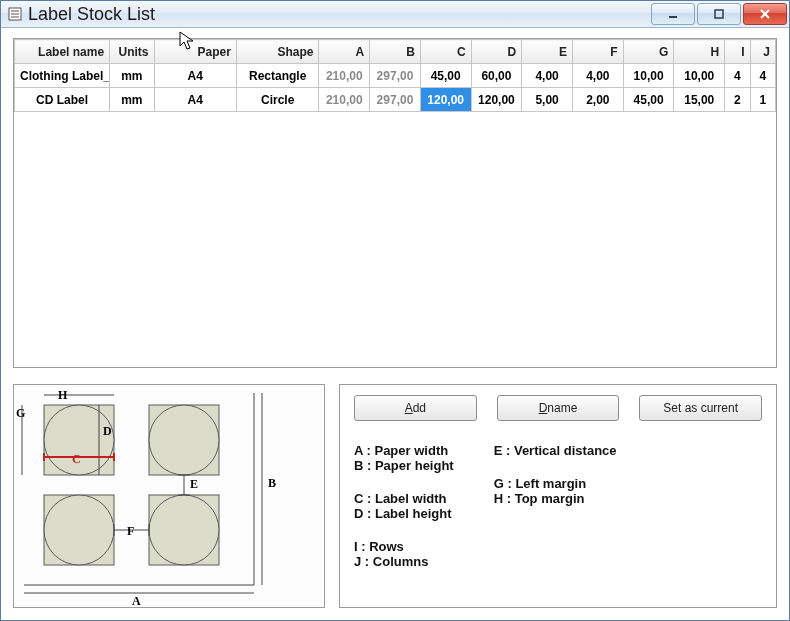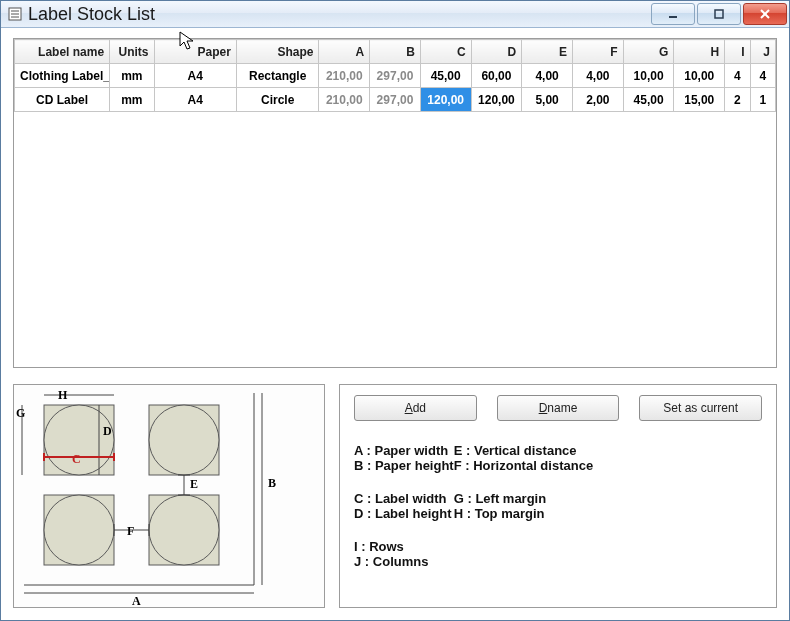--- a/index.html
+++ b/index.html
@@ -144,20 +144,21 @@
     background: linear-gradient(to bottom,#fdfdfd,#e6e6e6);
     display:flex;
     align-items:center;
     justify-content:center;
     font-size:12px;
     color:#222;
   }
   .btn u { text-decoration: underline; }
   .legend-cols {
     display:flex;
+    gap: 40px;
     font-size: 13px;
     font-weight: bold;
     color:#111;
   }
   .legend-cols .col { display:flex; flex-direction:column; gap:4px; }
   .legend-cols .group { margin-bottom: 14px; }
   .legend-cols .row { white-space: nowrap; }
   .cursor {
     position:absolute;
     top:30px; left:178px;
@@ -357,21 +358,20 @@
               <div class="row">D : <span>Label height</span></div>
             </div>
             <div class="group">
               <div class="row">I : <span>Rows</span></div>
               <div class="row">J : <span>Columns</span></div>
             </div>
           </div>
           <div class="col">
             <div class="group">
               <div class="row">E : <span>Vertical distance</span></div>
-              <div class="row">F : <span>Horizontal distance</span></div>
             </div>
             <div class="group">
               <div class="row">G : <span>Left margin</span></div>
               <div class="row">H : <span>Top margin</span></div>
             </div>
           </div>
         </div>
       </div>
 
     </div>

